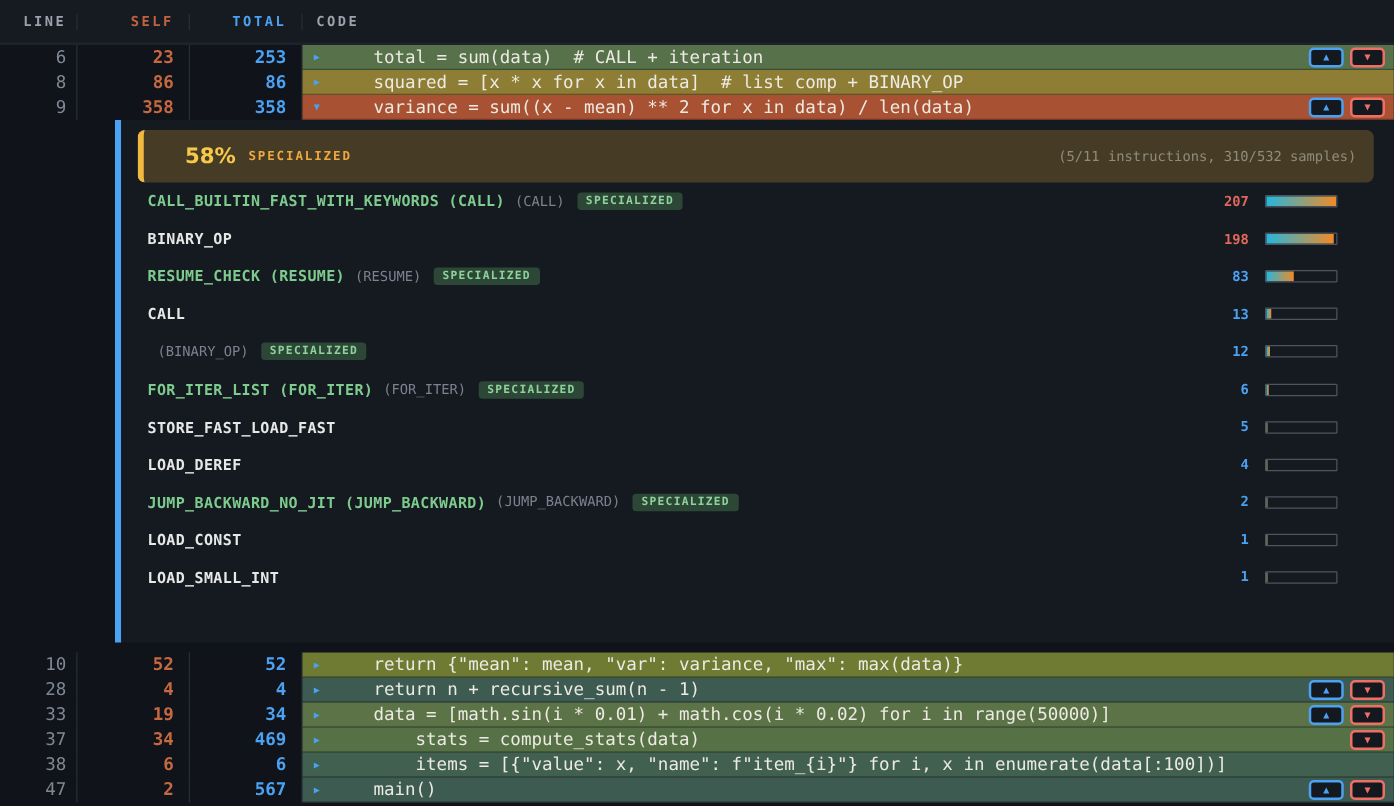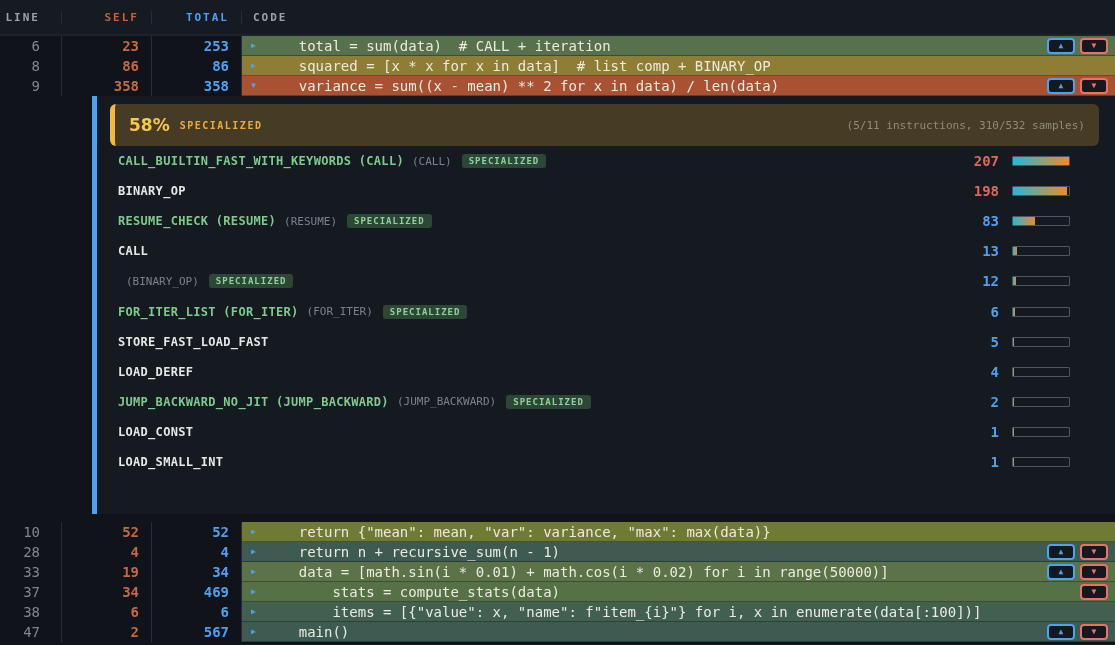--- a/index.html
+++ b/index.html
@@ -4,21 +4,21 @@
 <style>
   * { margin:0; padding:0; box-sizing:border-box; }
   html,body { background:#10141a; }
   body { width:1115px; height:645px; overflow:hidden;
          font-family:"DejaVu Sans Mono", monospace; }
   .app { position:relative; width:1115px; height:645px; background:#10141a; color:#e9e9e4; }
 
   
   .thead { display:flex; height:36px; background:#161b22; border-bottom:2px solid #1d232c;
            align-items:center; font-size:11px; font-weight:bold; letter-spacing:2px; color:#9aa2ad; }
-  .cell-line  { width:62px;  flex:none; text-align:right; padding-right:21px; border-right:1px solid #262d36; }
+  .cell-line  { width:62px;  flex:none; text-align:right; padding-right:8px; border-right:1px solid #262d36; }
   .cell-self  { width:90px;  flex:none; text-align:right; padding-right:12px; border-right:1px solid #262d36; }
   .cell-total { width:90px;  flex:none; text-align:right; padding-right:12px; border-right:1px solid #262d36; }
   .cell-code  { flex:1; padding-left:11px; }
   .thead .cell-self  { color:#c4623d; }
   .thead .cell-total { color:#4ba1f2; }
 
   .row { display:flex; height:20px; font-size:14px; }
   .row .cell-line  { color:#7f8793; line-height:20px; }
   .row .cell-self  { color:#c66840; font-weight:bold; line-height:20px; }
   .row .cell-total { color:#4ba1f2; font-weight:bold; line-height:20px; }
@@ -33,35 +33,35 @@
   .btn.down { border:2px solid #ee7065; color:#ee7065; }
 
   
   .panel { display:flex; height:418px; }
   .panel-spacer { width:92px; flex:none; background:#10141a; }
   .panel-accent { width:5px; flex:none; background:#4ba1f2; }
   .panel-content { flex:1; background:#151a21; padding:8px 16px 0 13px; overflow:hidden; }
 
   .banner { height:42px; background:#463c25; border-left:5px solid #f2b840; border-radius:6px;
             display:flex; align-items:center; padding:0 14px; }
-  .banner-pct { font-size:17px; font-weight:bold; color:#f7c94a; font-family:"DejaVu Sans", sans-serif; }
+  .banner-pct { font-size:17px; font-weight:bold; color:#f7c94a; font-family:"DejaVu Sans", sans-serif;margin-left:19px; }
   .banner-label { font-size:10px; color:#efa93e; letter-spacing:1.5px; margin-left:10px; font-weight:bold; }
   .banner-summary { margin-left:auto; font-size:11px; color:#8f8c7c; }
 
   .phead { display:flex; align-items:center; height:37px; border-bottom:1px solid #39404b;
            padding:0 29px 0 8px; font-weight:bold; font-size:12.5px; color:#9aa4b0; }
   .ph-samples { margin-left:auto; color:#4ba1f2; }
   .ph-heat { width:58px; flex:none; margin-left:13px; }
 
   .irow { display:flex; align-items:center; height:30.1px; padding:0 29px 0 8px; font-size:12px; }
   .iname { font-weight:bold; letter-spacing:.3px; }
   .ibase { color:#7a828e; font-size:11px; margin-left:8px; }
   .ibadge { background:#2d4737; color:#8fd39c; font-size:9px; font-weight:bold; letter-spacing:1px;
             padding:2px 7px; border-radius:3px; margin-left:10px; }
-  .isamples { margin-left:auto; font-weight:bold; font-size:14px; }
+  .isamples { margin-left:auto; font-weight:bold; font-size:11px; }
   .ibar { width:58px; flex:none; height:10px; border:1px solid #4d5560; margin-left:13px;
           border-radius:1px; overflow:hidden; background:#151a21; }
   .ifill { display:block; height:100%; background:linear-gradient(90deg,#25b7dc,#f08a28); }
 
   .gap { height:8px; background:#10141a; }
 </style>
 </head>
 <body>
 
 <div class="app">

